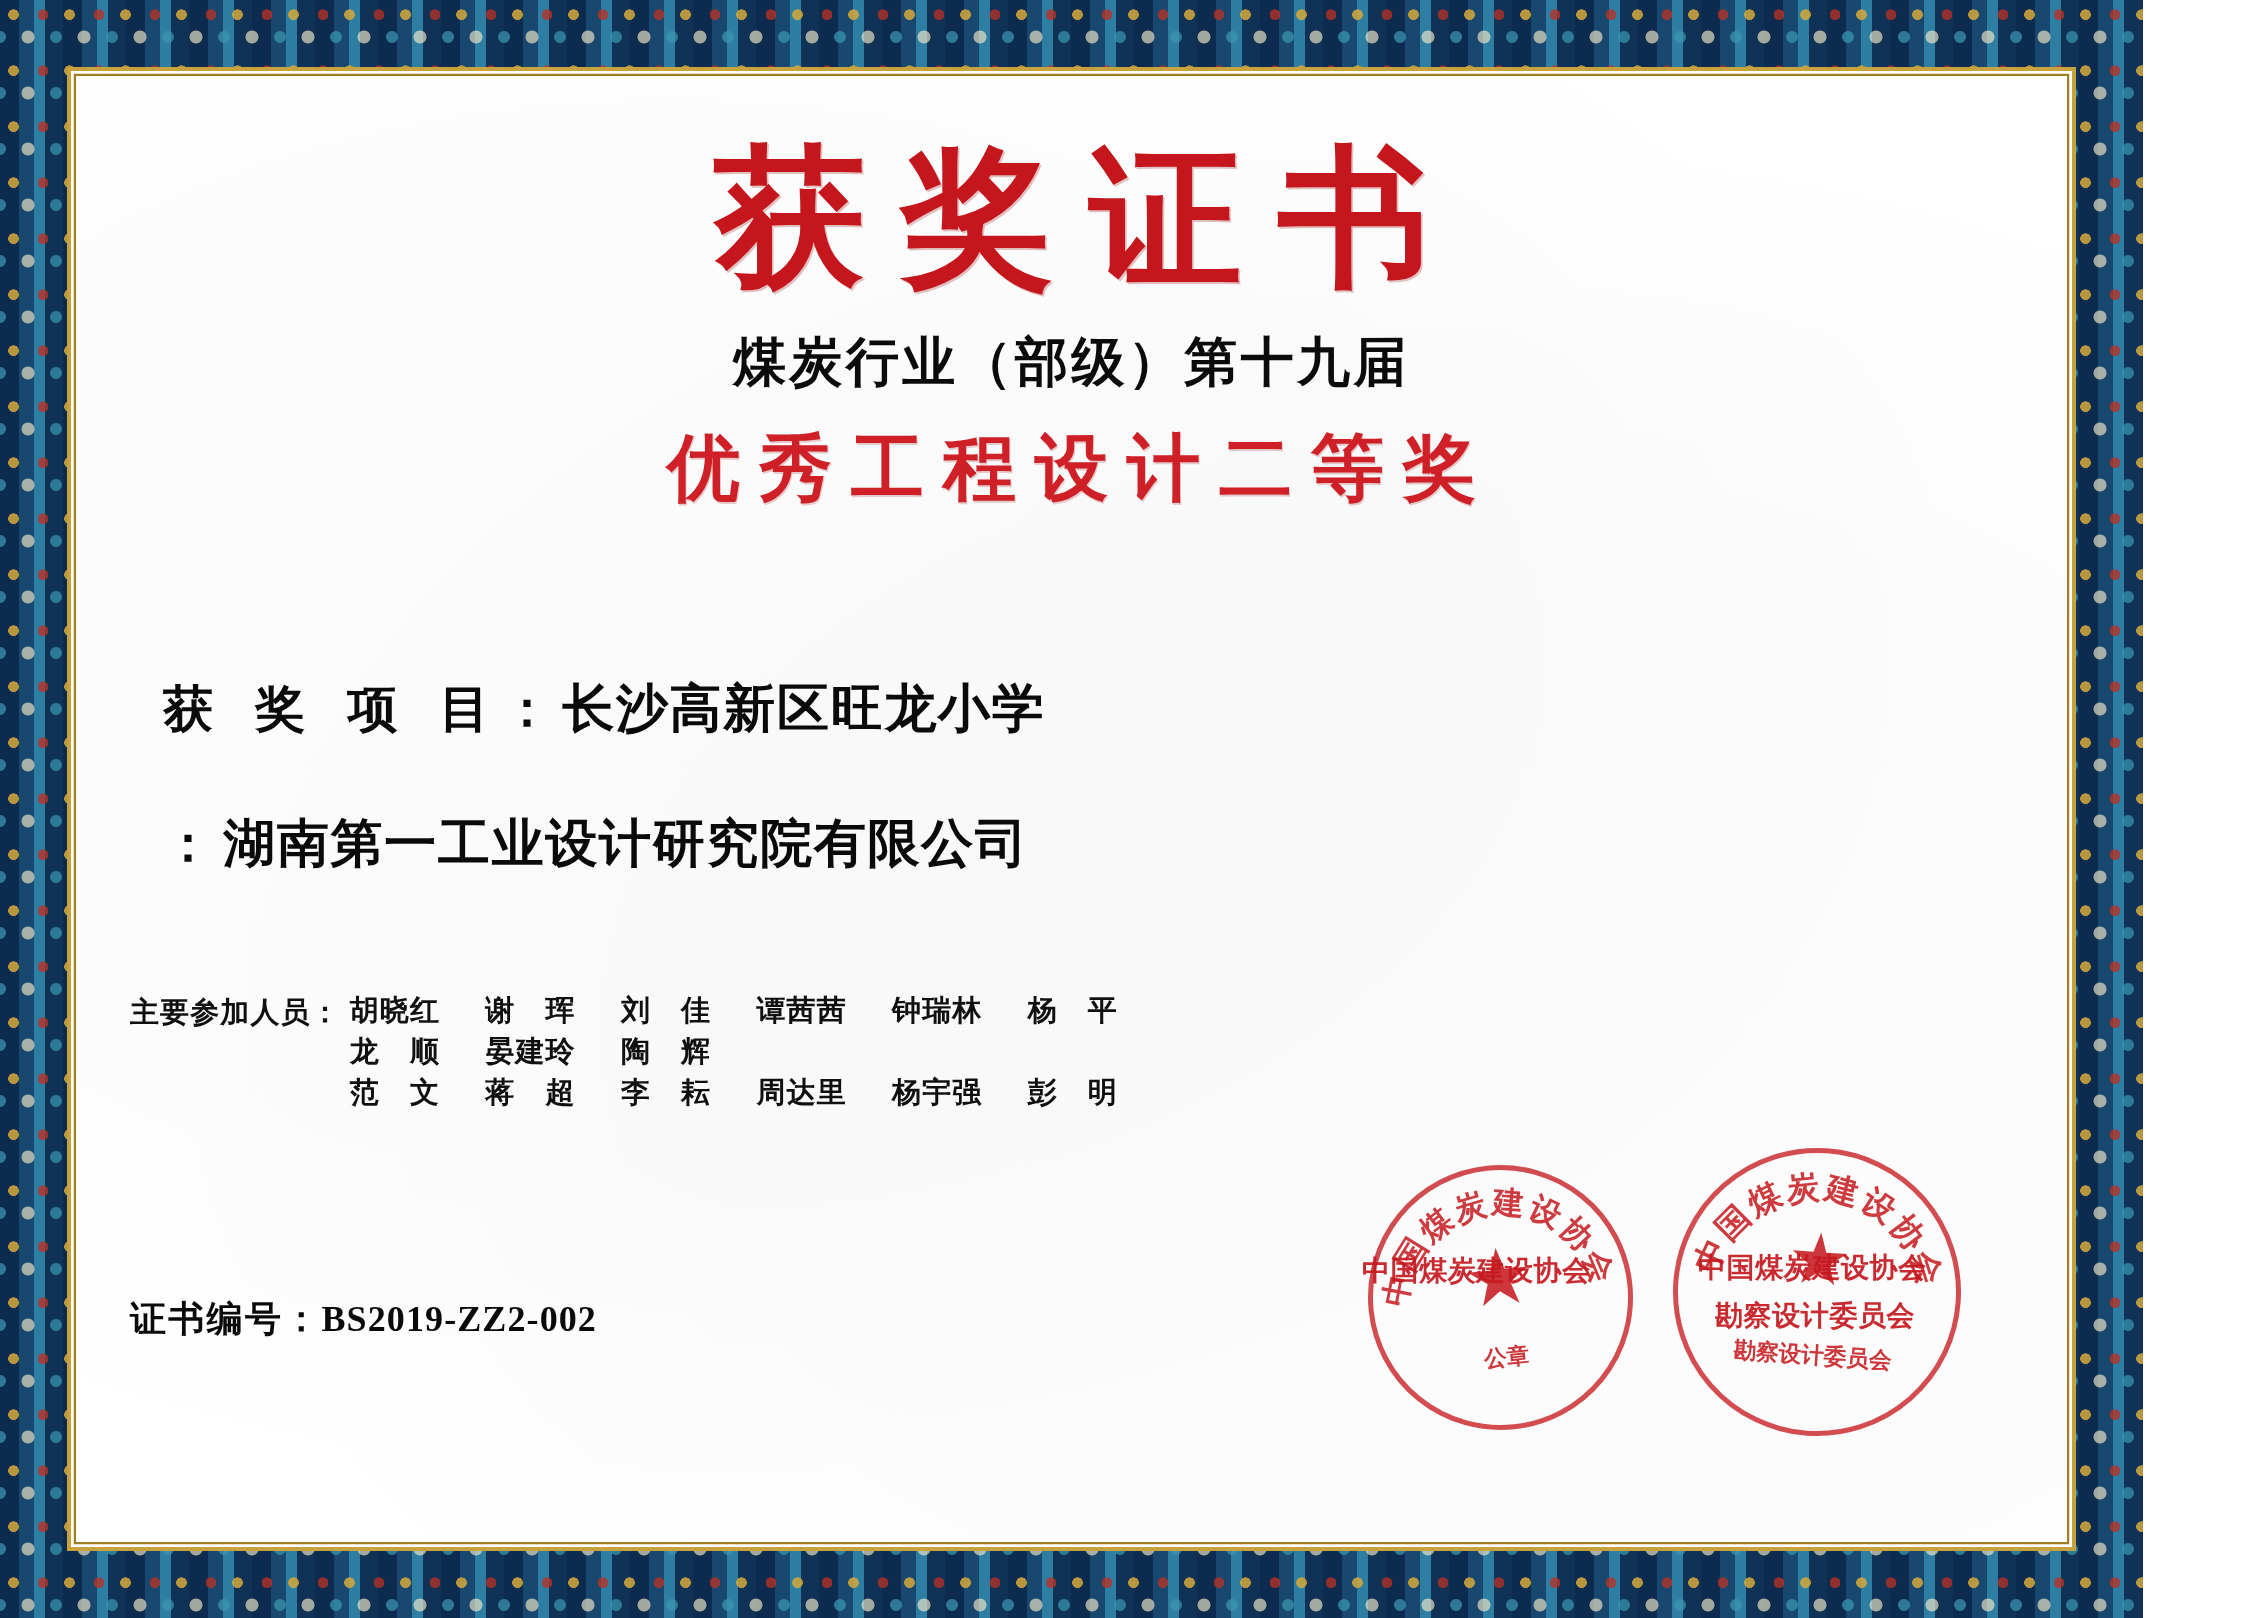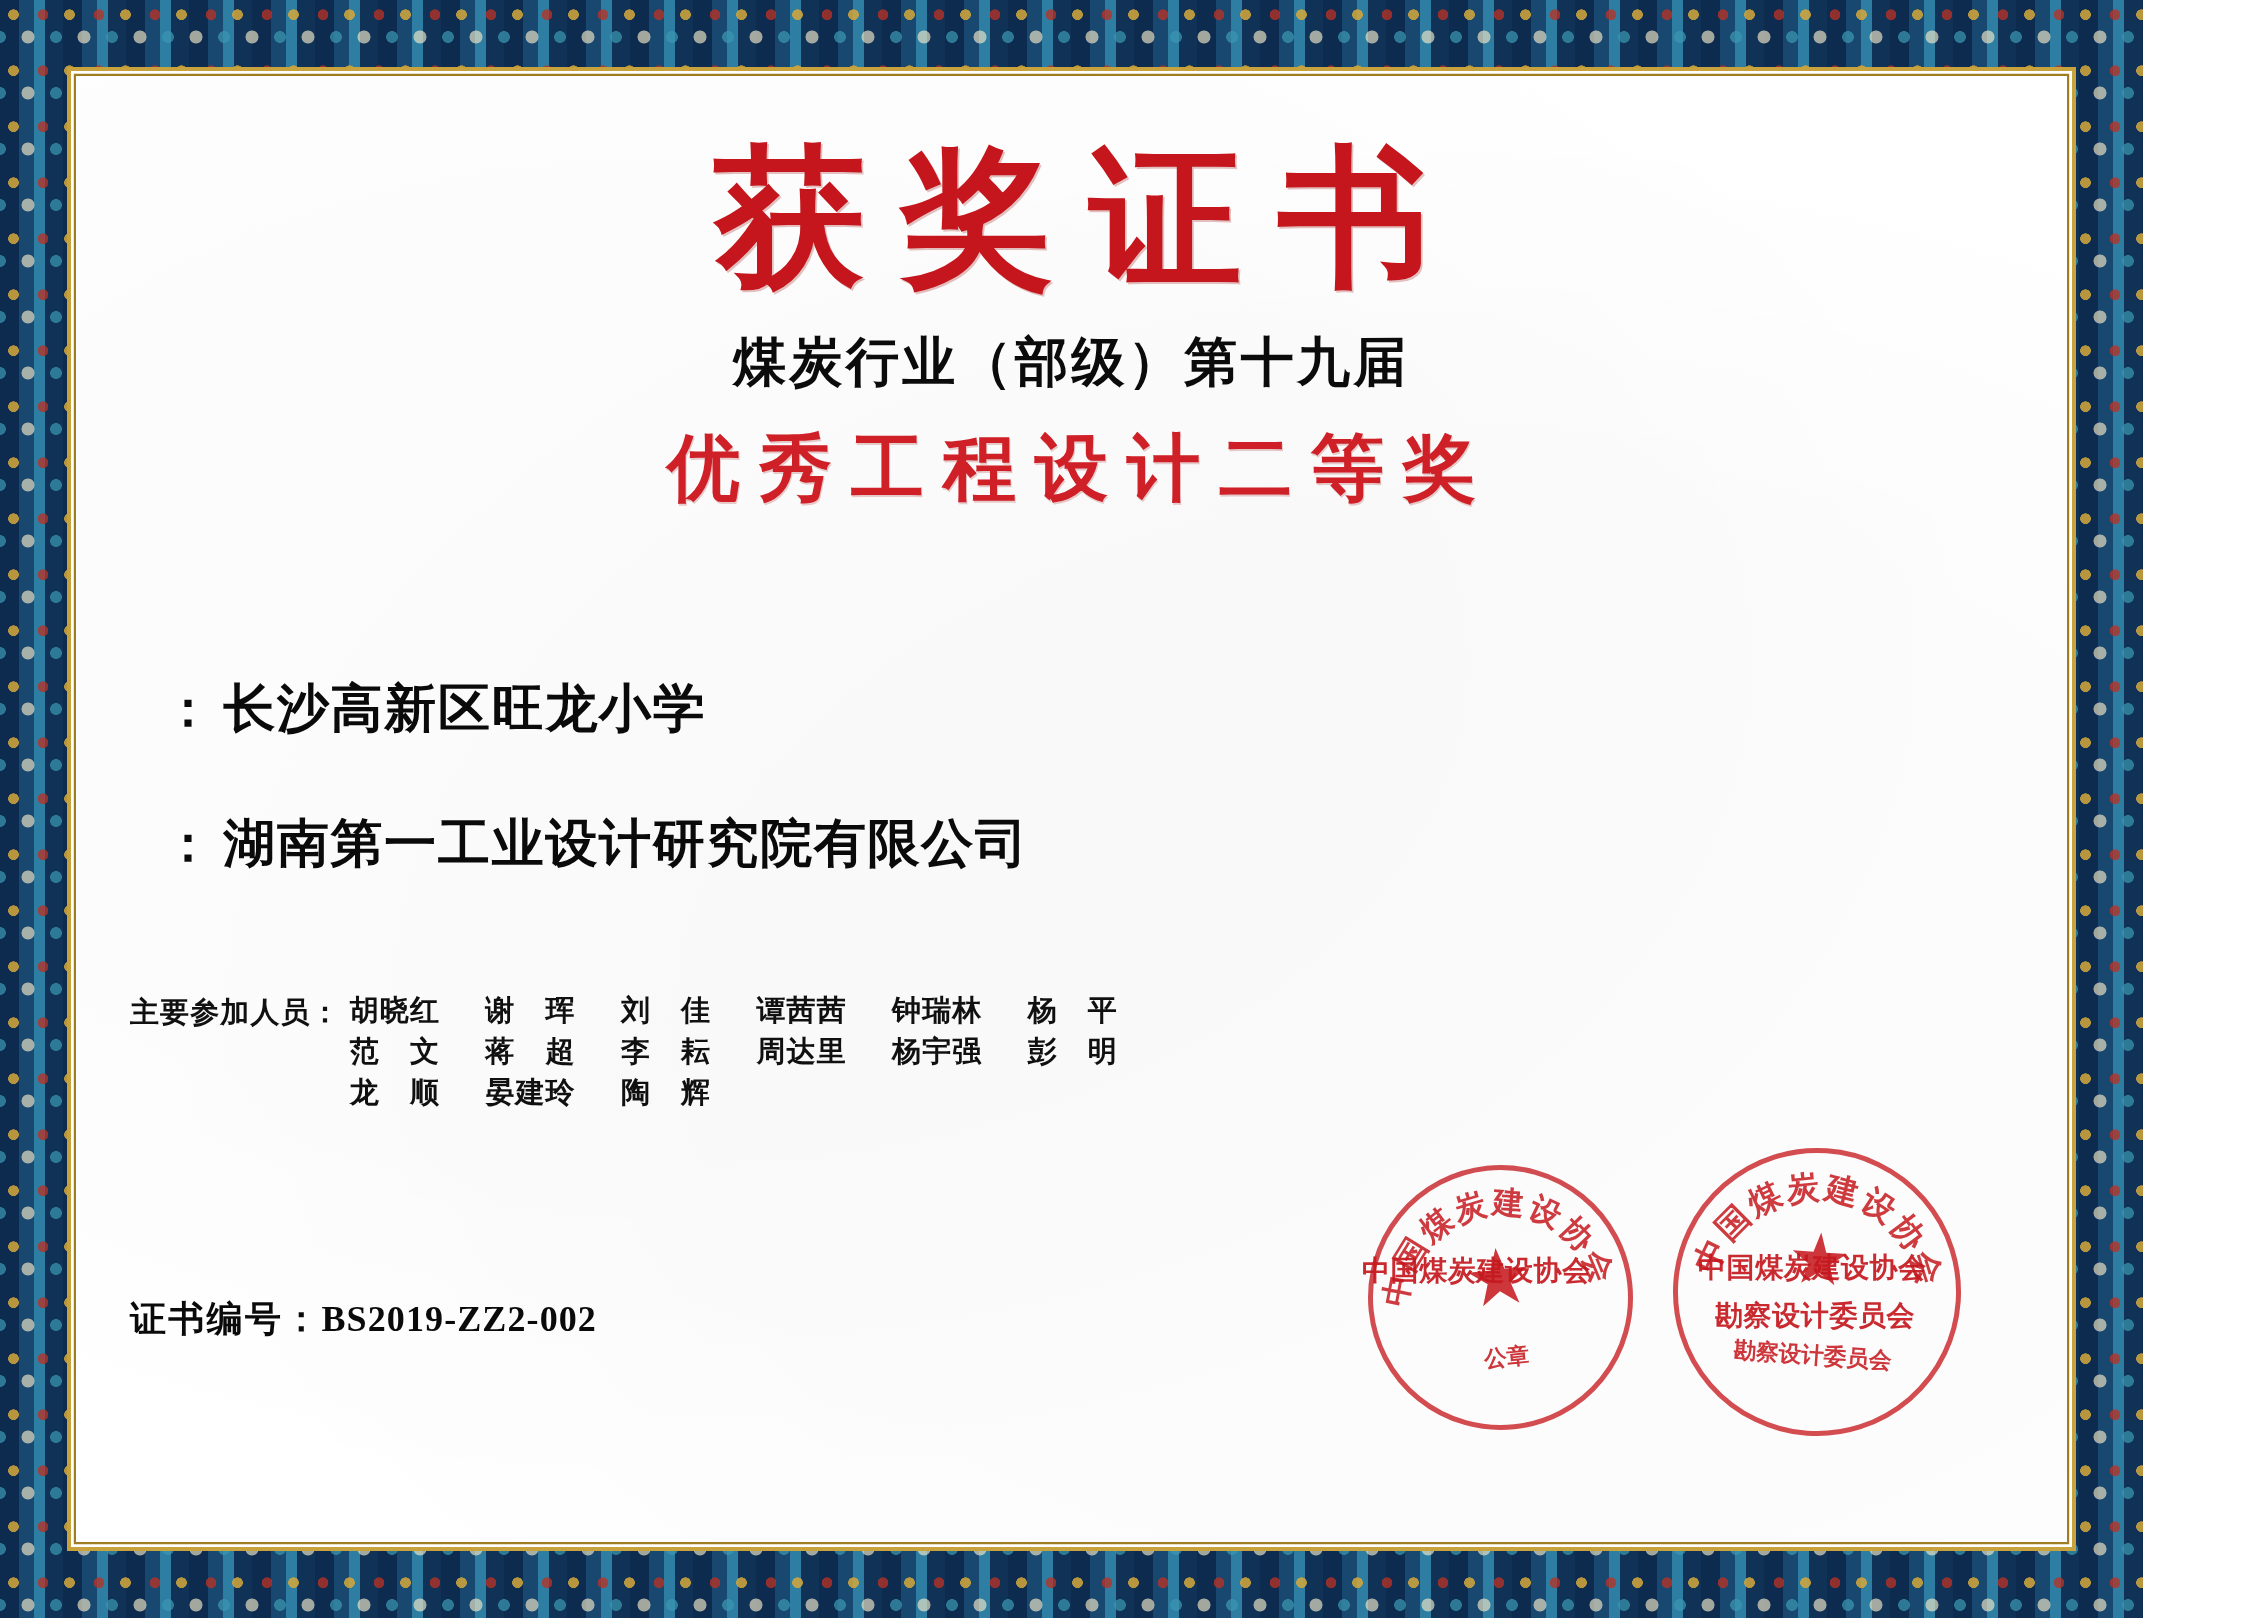--- a/index.html
+++ b/index.html
@@ -326,40 +326,41 @@
   <div class="page">
     <div class="watermark"></div>
 
     <div class="main-title">获奖证书</div>
 
     <div class="subtitle-1">煤炭行业（部级）第十九届</div>
 
     <div class="subtitle-2">优秀工程设计二等奖</div>
 
     <div class="field" id="field-project">
+      <span class="field-label">获 奖 项 目</span>
       <span class="field-colon">：</span>
       <span class="field-value">长沙高新区旺龙小学</span>
     </div>
 
     <div class="field" id="field-unit">
       <span class="field-colon">：</span>
       <span class="field-value">湖南第一工业设计研究院有限公司</span>
     </div>
 
     <div class="participants">
       <span class="participants-label">主要参加人员：</span>
       <div class="participants-names">
         <div class="participants-row">
           <span class="name">胡晓红</span><span class="name">谢　珲</span><span class="name">刘　佳</span><span class="name">谭茜茜</span><span class="name">钟瑞林</span><span class="name">杨　平</span>
         </div>
         <div class="participants-row">
-          <span class="name">范　文</span><span class="name">蒋　超</span><span class="name">李　耘</span><span class="name">周达里</span><span class="name">杨宇强</span><span class="name">彭　明</span>
+          <span class="name">龙　顺</span><span class="name">晏建玲</span><span class="name">陶　辉</span>
         </div>
         <div class="participants-row">
-          <span class="name">龙　顺</span><span class="name">晏建玲</span><span class="name">陶　辉</span>
+          <span class="name">范　文</span><span class="name">蒋　超</span><span class="name">李　耘</span><span class="name">周达里</span><span class="name">杨宇强</span><span class="name">彭　明</span>
         </div>
       </div>
     </div>
 
     <div class="cert-number">
       <span>证书编号：</span><span class="num">BS2019-ZZ2-002</span>
     </div>
 
     <div class="seal" id="seal-left">
       <div class="seal-arc-text">

